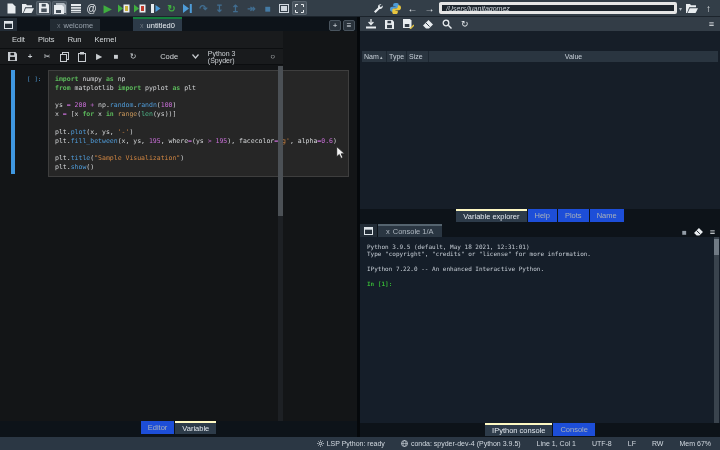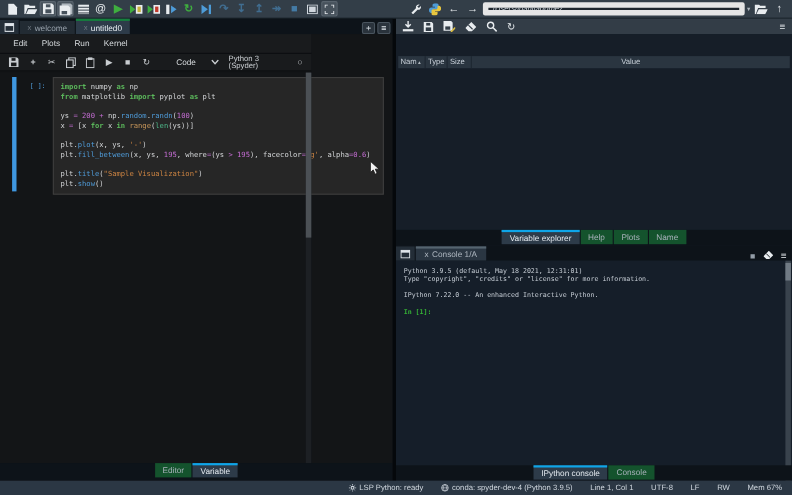--- a/index.html
+++ b/index.html
@@ -11,27 +11,27 @@
   
   #main-toolbar { position:absolute; left:0; top:0; width:720px; height:17px; background:#333e48;
                   border-bottom:1px solid #1c242c; display:flex; align-items:center; padding:0 4px; gap:1px; }
   .mt-btn { width:15px; height:14px; display:flex; align-items:center; justify-content:center; border-radius:2px;
             color:#e8ecef; font-size:10px; flex:0 0 auto; }
   .mt-btn.pressed { background:#47525c; box-shadow:inset 0 0 0 1px #59646e; }
   .glyph-green { color:#3fae3f; font-weight:bold; }
   .glyph-blue  { color:#4e9cd8; font-weight:bold; }
   .glyph-dim   { opacity:.5; }
   #path-group { margin-left:auto; display:flex; align-items:center; gap:2px; }
-  #path-input { width:238px; height:12px; background:#1d252d; border:5px solid #e5e5e5; border-radius:2px;
+  #path-input { width:238px; height:12px; background:#1d252d; border:3px solid #e5e5e5; border-radius:2px;
                 color:#cdd4da; font-size:7px; font-family:"Liberation Sans",sans-serif; padding:0 4px;font-style:italic; }
   .caret { font-size:6px; color:#aeb6bd; }
 
   
   #left-pane { position:absolute; left:0; top:17px; width:357px; height:420px; background:#131517; }
-  .tabstrip { height:14px; background:#0d1319; display:flex; align-items:flex-end; }
+  .tabstrip { height:14px; background:#0d1319; display:flex; align-items:flex-end;gap:32px; }
   .corner-btn { width:17px; height:13px; background:#232d37; display:flex; align-items:center; justify-content:center; }
   .tab { height:12px; margin-left:1px; padding:0 7px; display:flex; align-items:center; gap:3px;
          background:#222b33; color:#98a2ac; font-size:7.5px; white-space:nowrap; }
   .tab .x { color:#6d767f; font-size:7px; }
   .tab.sel { height:14px; background:#2d3b49; color:#e8edf2; border-top:2px solid #15803d; }
   .strip-right { margin-left:auto; display:flex; gap:2px; margin-right:2px; align-items:center; }
   .sq-btn { width:12px; height:11px; background:#2a333c; border:1px solid #49545e; border-radius:2px;
             color:#dfe5ea; font-size:8px; display:flex; align-items:center; justify-content:center; }
 
   #nb-web { position:absolute; left:0; top:14px; width:283px; height:390px; background:#131517; }
@@ -55,22 +55,22 @@
   .tk-fn { color:#4f9bd8; }
   .tk-str { color:#cd8442; }
   .tk-bo { color:#c9975a; }
   .tk-bg { color:#4db88a; }
   #nb-scrollbar { position:absolute; right:0; top:0; bottom:0; width:5px; background:#1d2024; }
   #nb-scroll-thumb { position:absolute; top:0; left:0; width:5px; height:150px; background:#4b5055; }
   #mouse-cursor { position:absolute; left:336px; top:80px; }
 
   .bottom-strip { position:absolute; left:0; top:404px; width:357px; height:16px; background:#0d1319;
                   display:flex; justify-content:center; align-items:flex-start; gap:1px; }
-  .btab { height:13px; padding:0 7px; display:flex; align-items:center; background:#14532d; color:#a8b1ba; font-size:7.5px; }
-  .btab.sel { background:#2d3b49; color:#e2e8ee; border-top:2px solid #0ea5e9; }
+  .btab { height:13px; padding:0 7px; display:flex; align-items:center; background:#1d4ed8; color:#a8b1ba; font-size:7.5px; }
+  .btab.sel { background:#2d3b49; color:#e2e8ee; border-top:2px solid #fef9c3; }
 
   #splitter-v { position:absolute; left:357px; top:17px; width:3px; height:420px; background:#05080b; }
 
   
   #right-pane { position:absolute; left:360px; top:17px; width:360px; height:420px; background:#161e28; }
   #ve-toolbar { position:absolute; left:0; top:0; width:360px; height:14px; background:#333d47;
                 display:flex; align-items:center; gap:9px; padding:0 6px; color:#e8ecef; }
   .ve-sp { margin-left:auto; }
   #ve-header { position:absolute; left:2px; right:2px; top:20px; height:11px; background:#2a3540;
                display:flex; font-size:7px; color:#c9d1d9; }

